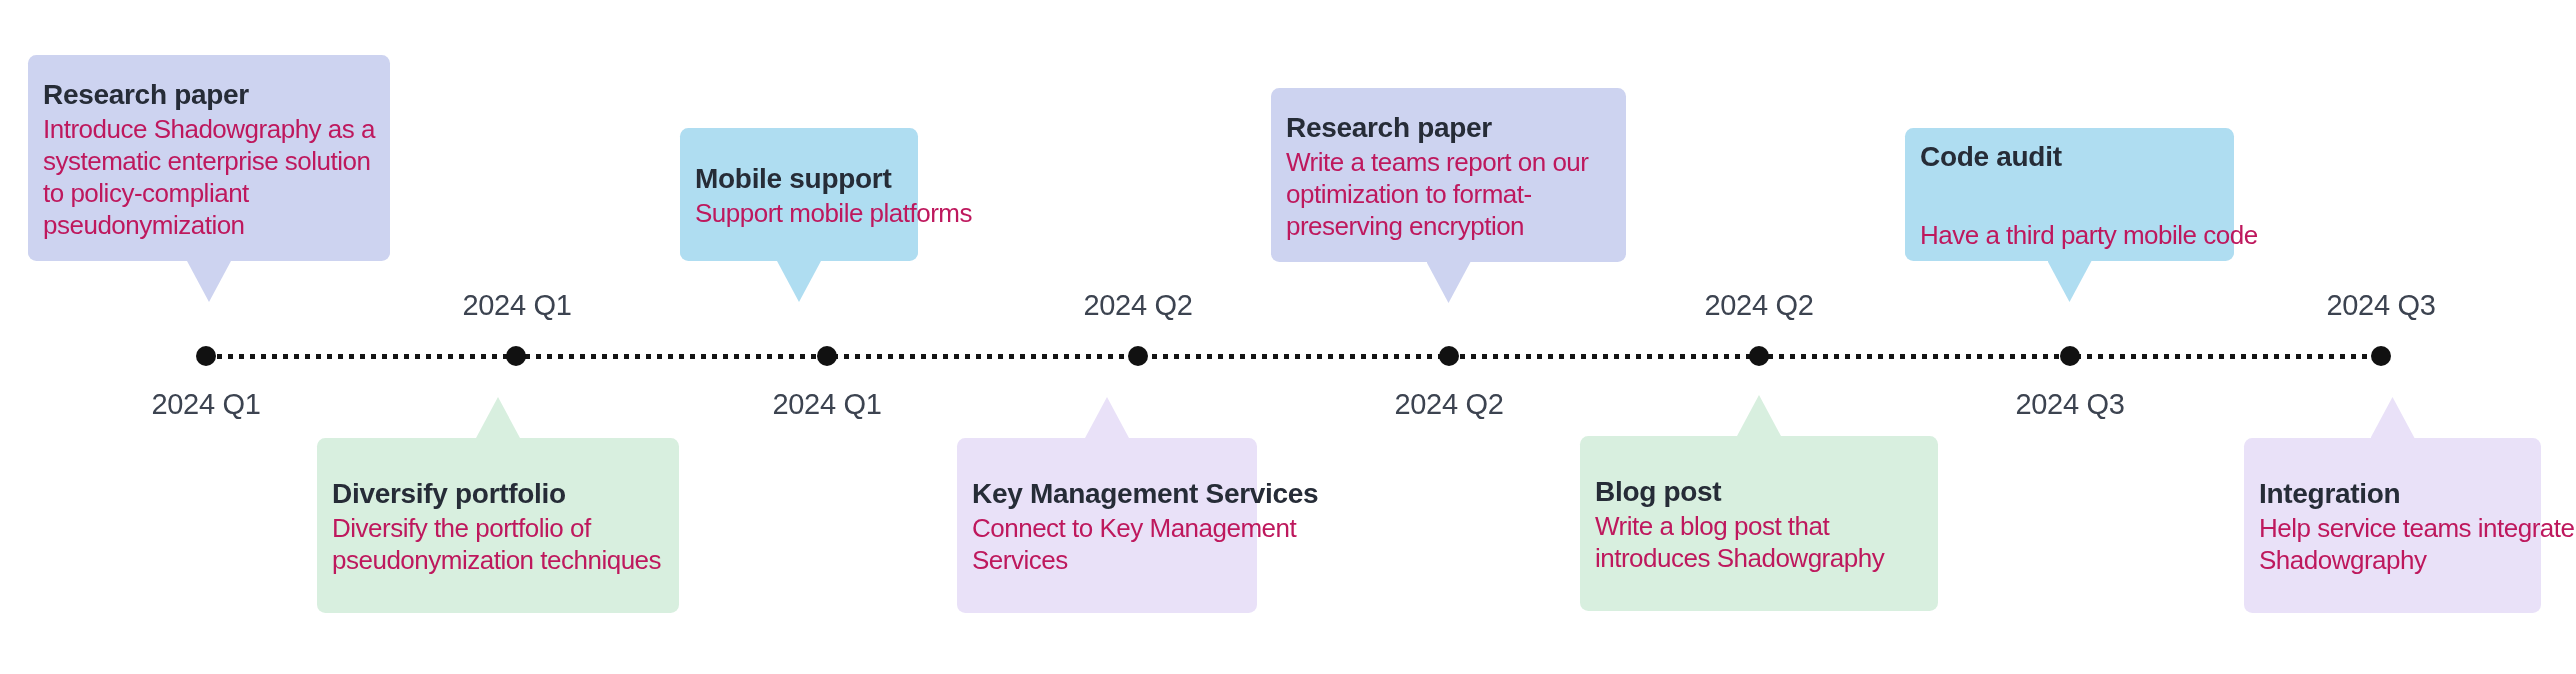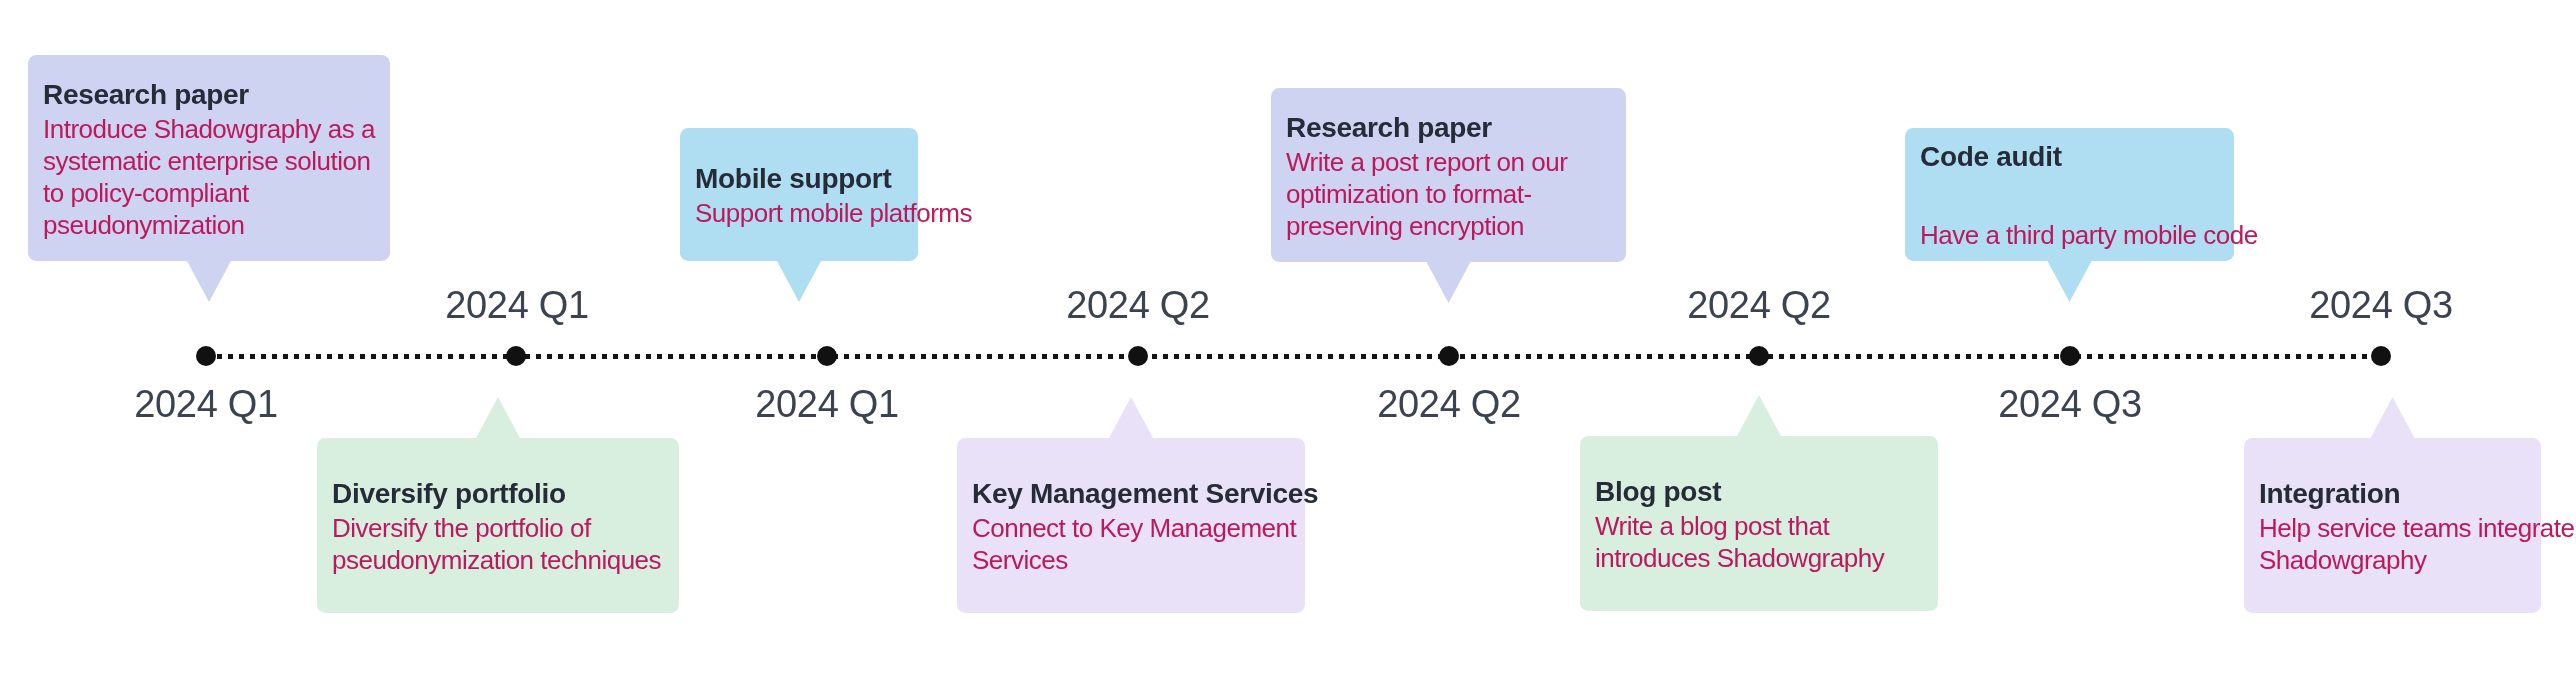--- a/index.html
+++ b/index.html
@@ -27,21 +27,21 @@
     position: absolute;
     top: 346px;
     width: 20.3px;
     height: 20.3px;
     border-radius: 50%;
   }
   .qlabel {
     position: absolute;
     width: 222px;
     text-align: center;
-    font-size: 38px;
+    font-size: 29px;
     line-height: 33px;
     letter-spacing: -0.3px;
     color: #3c4350;
   }
   .qlabel.above { top: 289px; }
   .qlabel.below { top: 388px; }
   .card {
     position: absolute;
     border-radius: 8.3px;
     box-sizing: border-box;
@@ -121,31 +121,31 @@
     <div class="card-desc">Diversify the portfolio of
 pseudonymization techniques</div>
   </div>
 
   <div class="card above" style="left: 680px; top: 128px; width: 238px; height: 133px; background: rgb(175, 221, 241);">
     <div class="tail" style="background: rgb(175, 221, 241);"></div>
     <div class="card-title">Mobile support</div>
     <div class="card-desc">Support mobile platforms</div>
   </div>
 
-  <div class="card below" style="left: 957px; top: 438px; width: 348px; height: 175px; background: rgb(233, 225, 248);">
+  <div class="card below" style="left: 957px; top: 438px; width: 300px; height: 175px; background: rgb(233, 225, 248);">
     <div class="tail" style="background: rgb(233, 225, 248);"></div>
     <div class="card-title">Key Management Services</div>
     <div class="card-desc">Connect to Key Management
 Services</div>
   </div>
 
   <div class="card above" style="left: 1271px; top: 88px; width: 355px; height: 174px; background: rgb(205, 211, 240);">
     <div class="tail" style="background: rgb(205, 211, 240);"></div>
     <div class="card-title">Research paper</div>
-    <div class="card-desc">Write a post report on our
+    <div class="card-desc">Write a teams report on our
 optimization to format-
 preserving encryption</div>
   </div>
 
   <div class="card below" style="left: 1580px; top: 436px; width: 358px; height: 175px; background: rgb(216, 239, 223);">
     <div class="tail" style="background: rgb(216, 239, 223);"></div>
     <div class="card-title">Blog post</div>
     <div class="card-desc">Write a blog post that
 introduces Shadowgraphy</div>
   </div>

